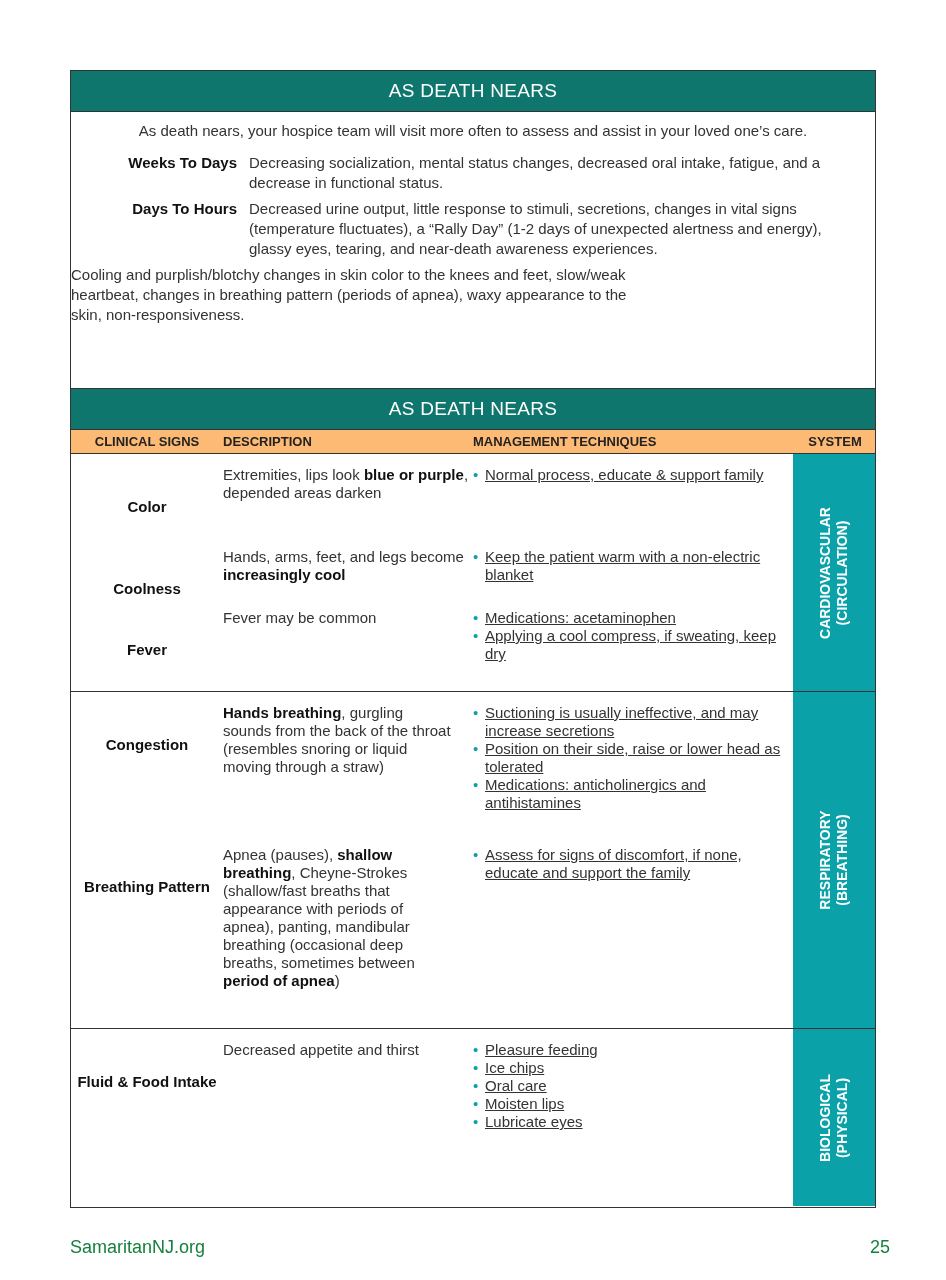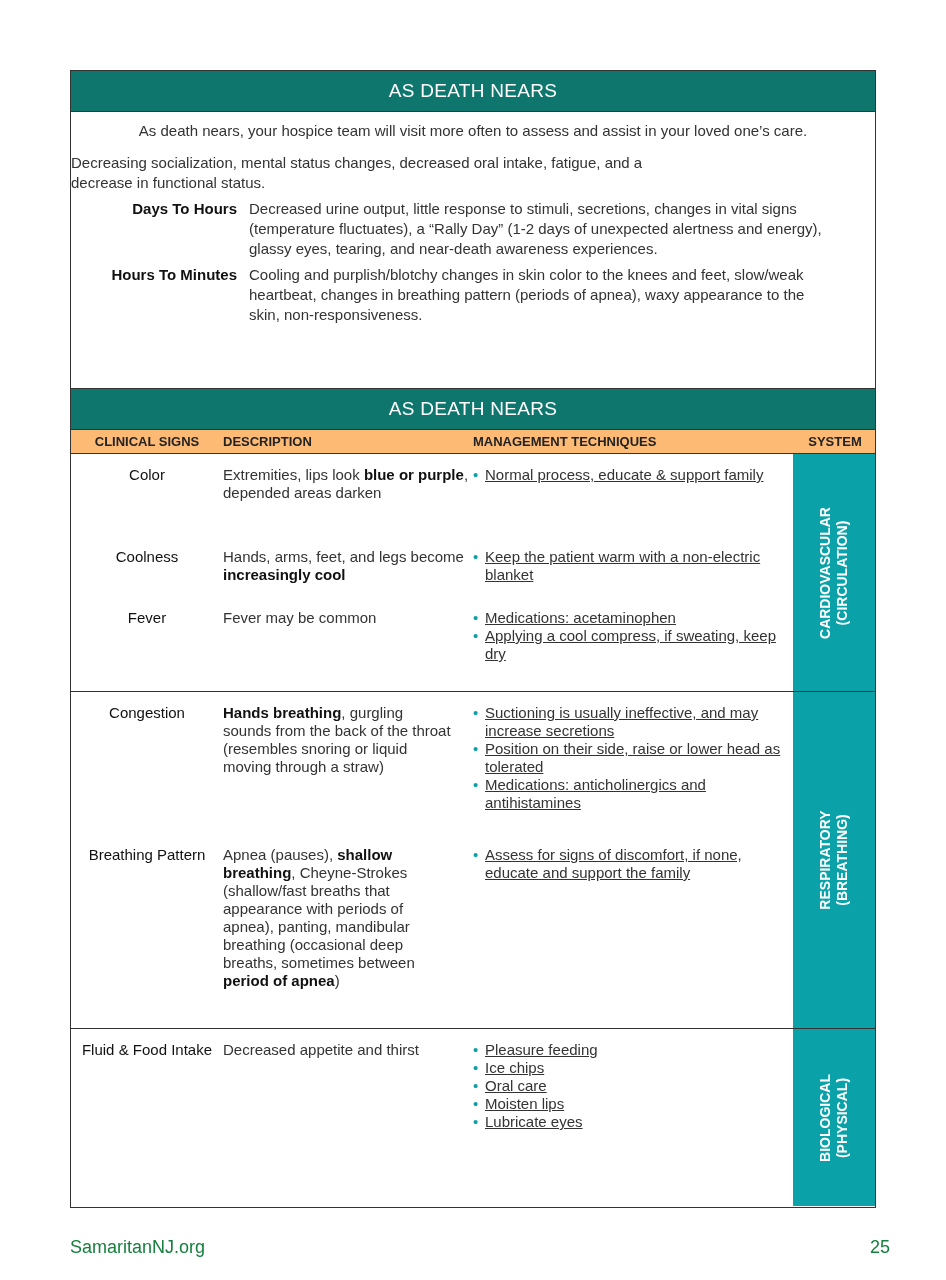--- a/index.html
+++ b/index.html
@@ -13,46 +13,46 @@
   .sec1 { height: 318px; border-bottom: 1.5px solid #333; box-sizing: border-box; }
   .thead { display: flex; background: #fdba74; font-size: 13px; font-weight: bold; color: #222; height: 23px; line-height: 23px; border-bottom: 1.5px solid #333; }
   .c1 { width: 152px; text-align: center; flex-shrink: 0; }
   .c2 { width: 250px; flex-shrink: 0; }
   .c3 { width: 320px; flex-shrink: 0; }
   .c4 { width: 84px; flex-shrink: 0; text-align: center; }
   .group { display: flex; border-bottom: 1.5px solid #333; position: relative; }
   .group:last-child { border-bottom: none; }
   .rows { width: 722px; }
   .row { display: flex; font-size: 15px; line-height: 18px; }
-  .row .c1 { font-weight: normal; color: #111; }
+  .row .c1 { font-weight: bold; color: #111; margin-top: 32px; }
   .row b { color: #111; }
   .sys { width: 84px; background: #0aa2a8; color: #fff; position: relative; }
   .sys .rot { position: absolute; left: 50%; top: 50%; transform: translate(-50%,-50%) rotate(-90deg); white-space: nowrap; text-align: center; font-weight: bold; font-size: 14px; line-height: 17px; }
   ul { margin: 0; padding: 0; list-style: none; }
   li { position: relative; padding-left: 12px; text-decoration: underline; }
   li::before { content: "\2022"; color: #0aa2a8; position: absolute; left: 0; }
   .footer { position: absolute; top: 1237px; font-size: 18px; color: #15803d; }
 </style>
 </head>
 <body>
 
 <div class="frame">
   <div class="sec1">
     <div class="banner">AS DEATH NEARS</div>
     <div class="intro">As death nears, your hospice team will visit more often to assess and assist in your loved one’s care.</div>
     <div style="height:8px"></div>
     <div class="stage">
+        <div class="lbl">Weeks To Days</div>
         <div class="txt">Decreasing socialization, mental status changes, decreased oral intake, fatigue, and a decrease in functional status.</div>
       </div>
     <div class="stage">
         <div class="lbl">Days To Hours</div>
         <div class="txt">Decreased urine output, little response to stimuli, secretions, changes in vital signs (temperature fluctuates), a “Rally Day” (1-2 days of unexpected alertness and energy), glassy eyes, tearing, and near-death awareness experiences.</div>
       </div>
     <div class="stage">
-        <div class="lbl">Hours To Minutes</div>
         <div class="txt">Cooling and purplish/blotchy changes in skin color to the knees and feet, slow/weak heartbeat, changes in breathing pattern (periods of apnea), waxy appearance to the skin, non-responsiveness.</div>
       </div>
   </div>
 
   <div class="banner">AS DEATH NEARS</div>
   <div class="thead">
     <div class="c1">CLINICAL SIGNS</div>
     <div class="c2">DESCRIPTION</div>
     <div class="c3">MANAGEMENT TECHNIQUES</div>
     <div class="c4">SYSTEM</div>

